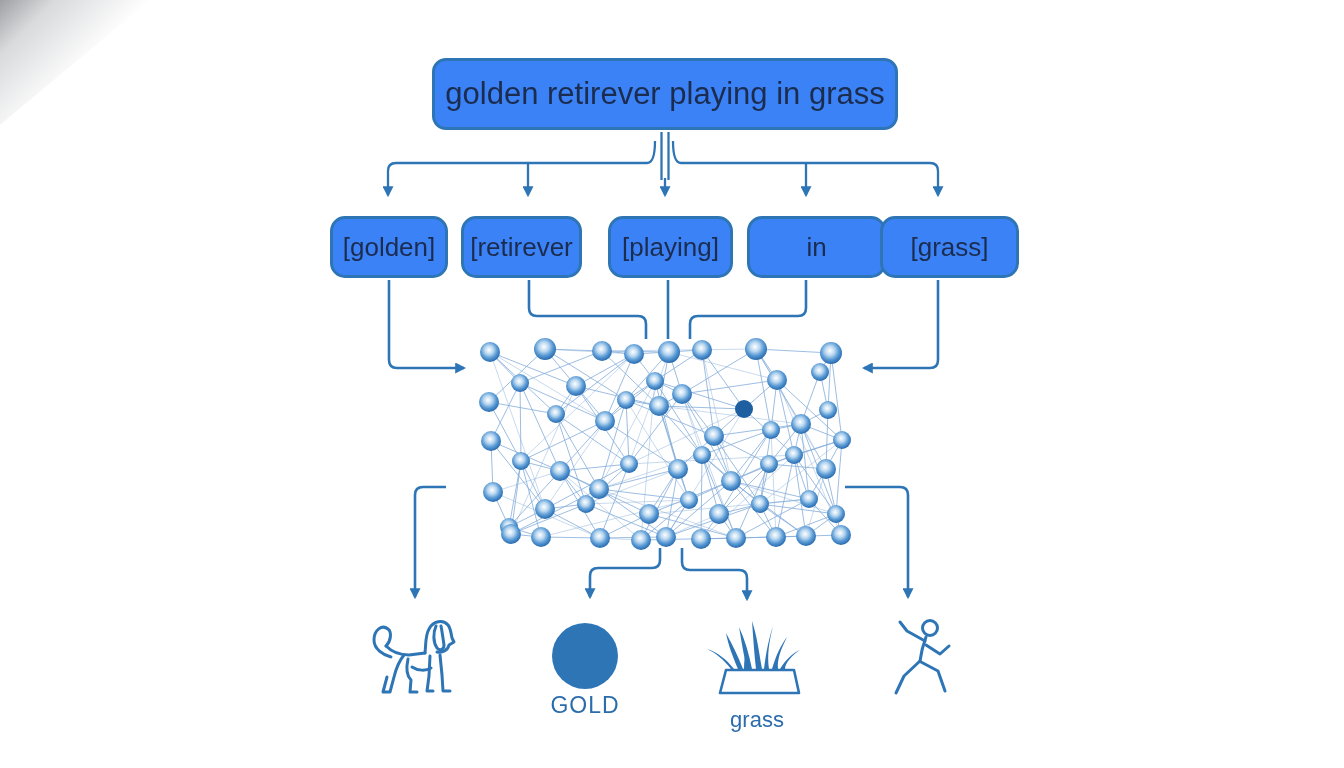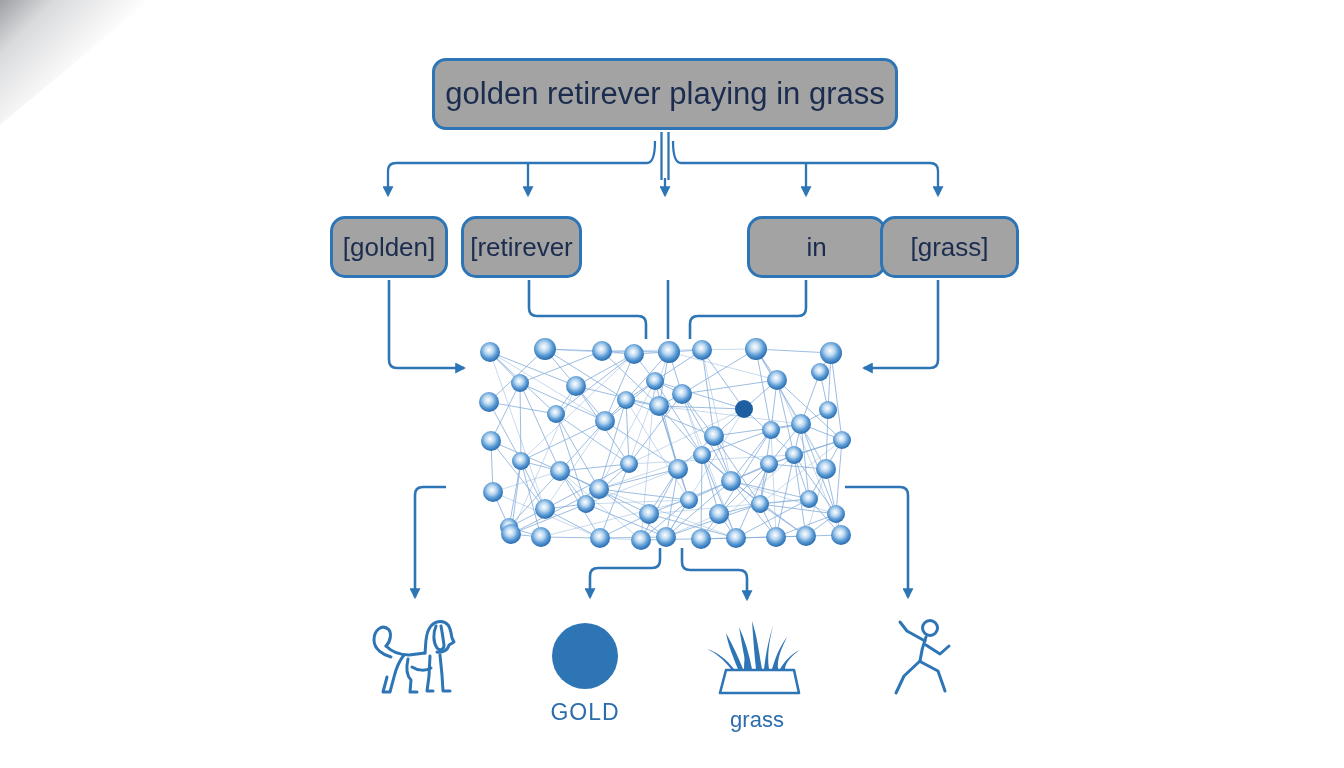--- a/index.html
+++ b/index.html
@@ -14,35 +14,35 @@
     pointer-events:none;
   }
   svg{position:absolute;left:0;top:0;}
   .connector{stroke:var(--primary);stroke-width:2.6;fill:none;}
   .thin{stroke-width:2.3;}
   #arrowhead-path{fill:var(--primary);}
   .icon-stroke{stroke:var(--primary);stroke-width:3;fill:none;stroke-linecap:round;stroke-linejoin:round;}
   .icon-fill{fill:var(--primary);stroke:none;}
   .net-edge{stroke:var(--edge);stroke-width:1;fill:none;}
   .box{
-    position:absolute;box-sizing:border-box;background:#a3a3a3;
+    position:absolute;box-sizing:border-box;background:#3b82f6;
     border:3px solid var(--primary);display:flex;align-items:center;justify-content:center;
     color:var(--text-dark);
   }
   #prompt-box{left:432px;top:58px;width:466px;height:72px;border-radius:14px;font-size:31px;}
   .token-box{top:216px;height:62px;border-radius:15px;font-size:26px;}
   #token-0{left:330px;width:118px;text-align:center;}
   #token-1{left:461px;width:121px;}
   #token-2{left:608px;width:125px;}
   #token-3{left:747px;width:139px;justify-content:center;}
   #token-4{left:880px;width:139px;}
   .out-label{
     position:absolute;width:120px;text-align:center;color:var(--label);
   }
-  #gold-label{left:525px;top:692px;font-size:23px;letter-spacing:1px;margin-top:7px;}
+  #gold-label{left:525px;top:692px;font-size:23px;letter-spacing:1px;}
   #grass-label{left:697px;top:695px;font-size:22px;margin-top:12px;}
 </style>
 </head>
 <body>
 
 <div id="stage">
   <div id="corner-shade"></div>
 
   <svg width="1344" height="768" viewBox="0 0 1344 768">
     <defs>
@@ -392,20 +392,23 @@
   <div id="prompt-box" class="box">
     <span>golden retirever playing in grass</span>
   </div>
 
   <div id="token-0" class="box token-box">
     <span>[golden]</span>
   </div>
   <div id="token-1" class="box token-box">
     <span>[retirever</span>
   </div>
+  <div id="token-2" class="box token-box">
+    <span>[playing]</span>
+  </div>
   <div id="token-3" class="box token-box">
     <span>in</span>
   </div>
   <div id="token-4" class="box token-box">
     <span>[grass]</span>
   </div>
 
   <div id="gold-label" class="out-label">GOLD</div>
   <div id="grass-label" class="out-label">grass</div>
 </div>

